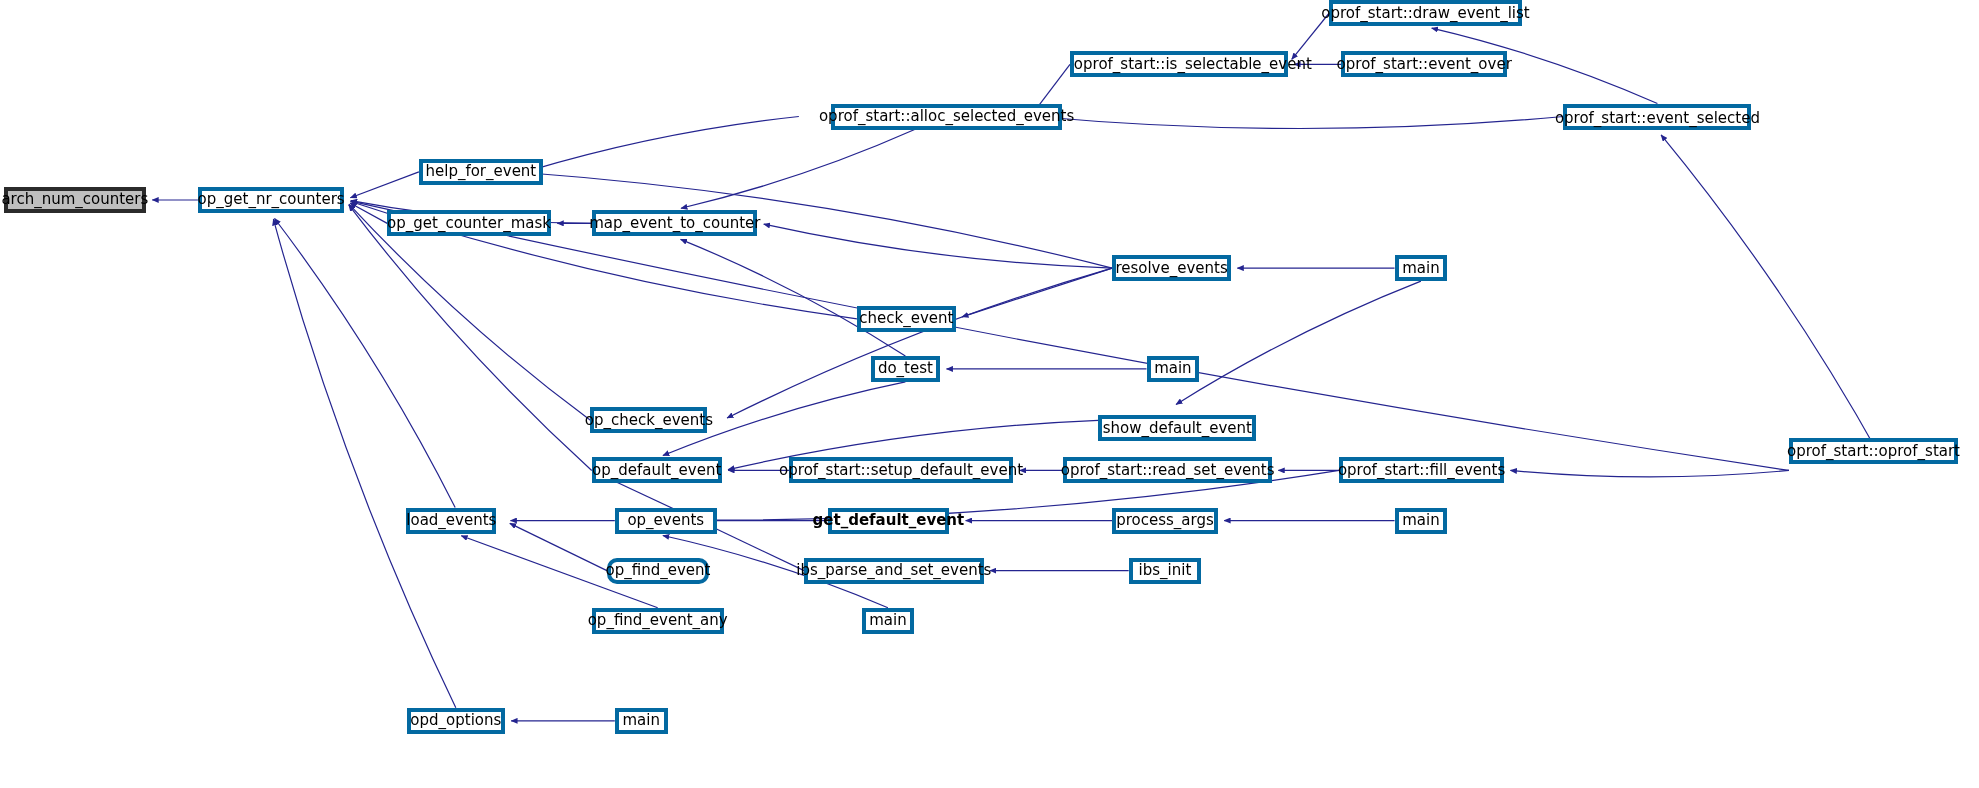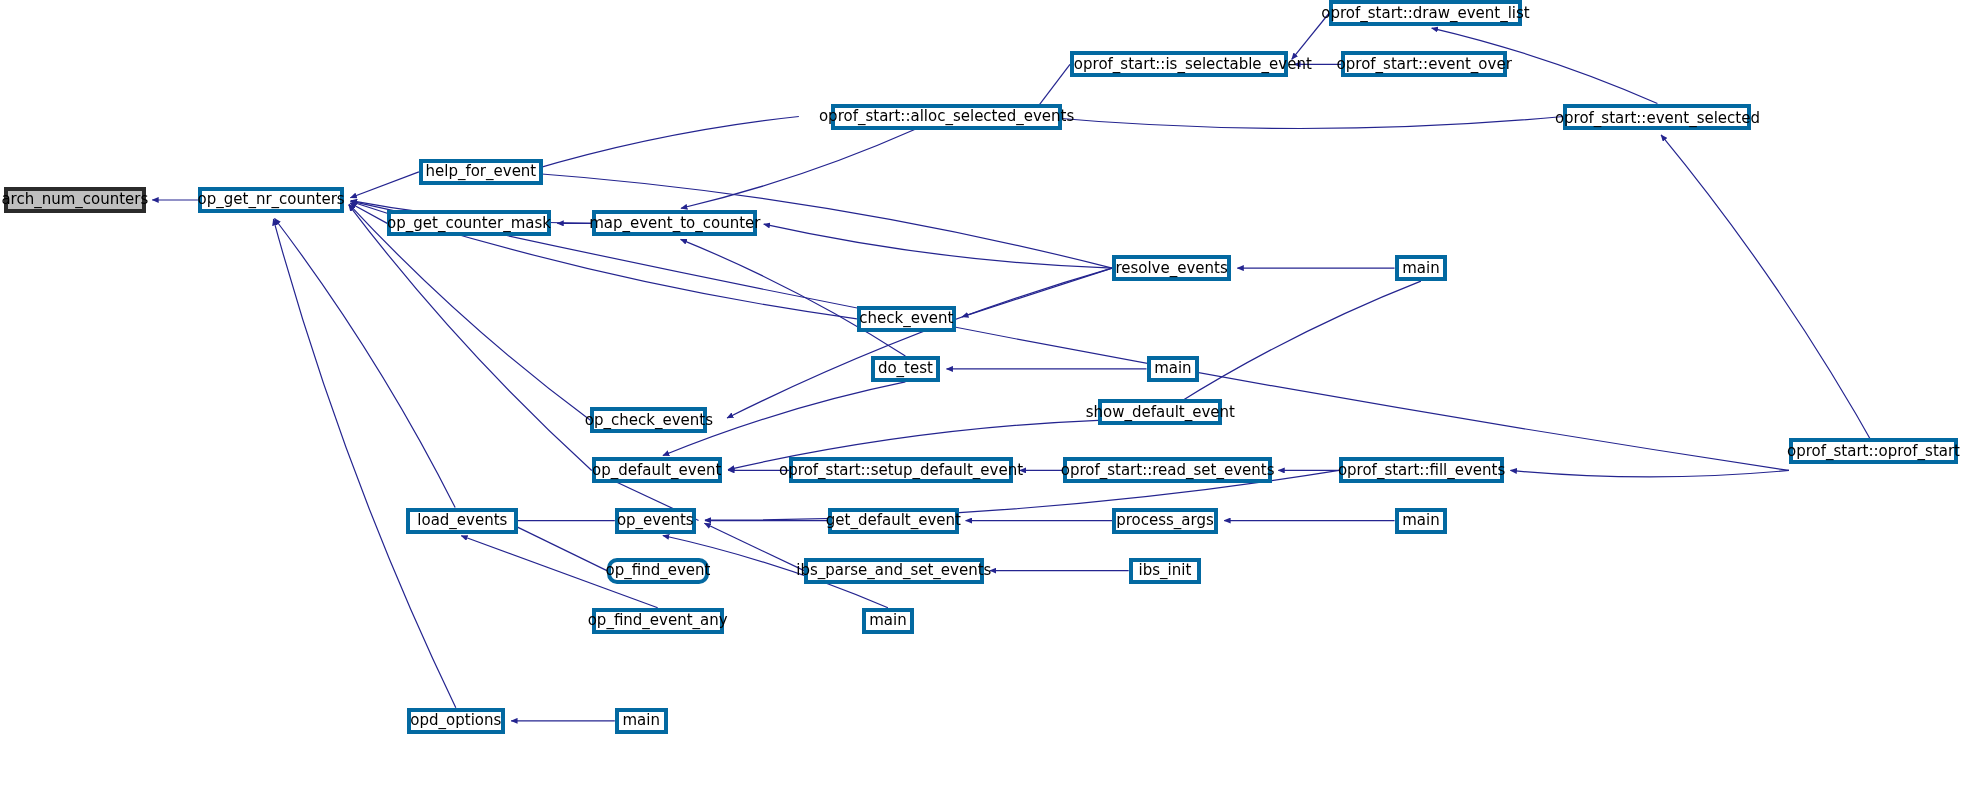--- a/index.html
+++ b/index.html
@@ -145,45 +145,45 @@
     </div>
     <div class="node" style="left: 870.76px; top: 355.936px; width: 69.265px;">
       <span class="node-label">do_test</span>
     </div>
     <div class="node" style="left: 1146.5px; top: 355.936px; width: 52.7733px;">
       <span class="node-label">main</span>
     </div>
     <div class="node" style="left: 590.402px; top: 407.356px; width: 117px; text-align: right;">
       <span class="node-label">op_check_events</span>
     </div>
-    <div class="node" style="left: 1098.35px; top: 399px; width: 124px;">
+    <div class="node" style="left: 1098.35px; top: 415px; width: 158px;">
       <span class="node-label">show_default_event</span>
     </div>
     <div class="node" style="left: 591.721px; top: 457.441px; width: 129.954px;">
       <span class="node-label">op_default_event</span>
     </div>
     <div class="node" style="left: 788.961px; top: 457.441px; width: 224.287px;">
       <span class="node-label">oprof_start::setup_default_event</span>
     </div>
     <div class="node" style="left: 1063.38px; top: 457.441px; width: 208.455px;">
       <span class="node-label">oprof_start::read_set_events</span>
     </div>
     <div class="node" style="left: 1339.12px; top: 457.441px; width: 164.917px;">
       <span class="node-label">oprof_start::fill_events</span>
     </div>
     <div class="node" style="left: 1789.02px; top: 438px; width: 169px;">
       <span class="node-label">oprof_start::oprof_start</span>
     </div>
-    <div class="node" style="left: 406.355px; top: 507.525px; width: 112px;">
+    <div class="node" style="left: 406.355px; top: 507.525px; width: 90px;">
       <span class="node-label">load_events</span>
     </div>
-    <div class="node" style="left: 614.809px; top: 507.525px; width: 81px;">
+    <div class="node" style="left: 614.809px; top: 507.525px; width: 102px;">
       <span class="node-label">op_events</span>
     </div>
-    <div class="node" style="left: 827.882px; top: 507.525px; width: 131px;">
+    <div class="node" style="left: 827.882px; top: 507.525px; width: 121px; font-weight: bold;">
       <span class="node-label">get_default_event</span>
     </div>
     <div class="node" style="left: 1112.2px; top: 507.525px; width: 105.547px;">
       <span class="node-label">process_args</span>
     </div>
     <div class="node" style="left: 1394.54px; top: 507.525px; width: 52.7733px;">
       <span class="node-label">main</span>
     </div>
     <div class="node" style="left: 606.893px; top: 557.61px; width: 102.248px; border-radius: 10px;">
       <span class="node-label">op_find_event</span>

